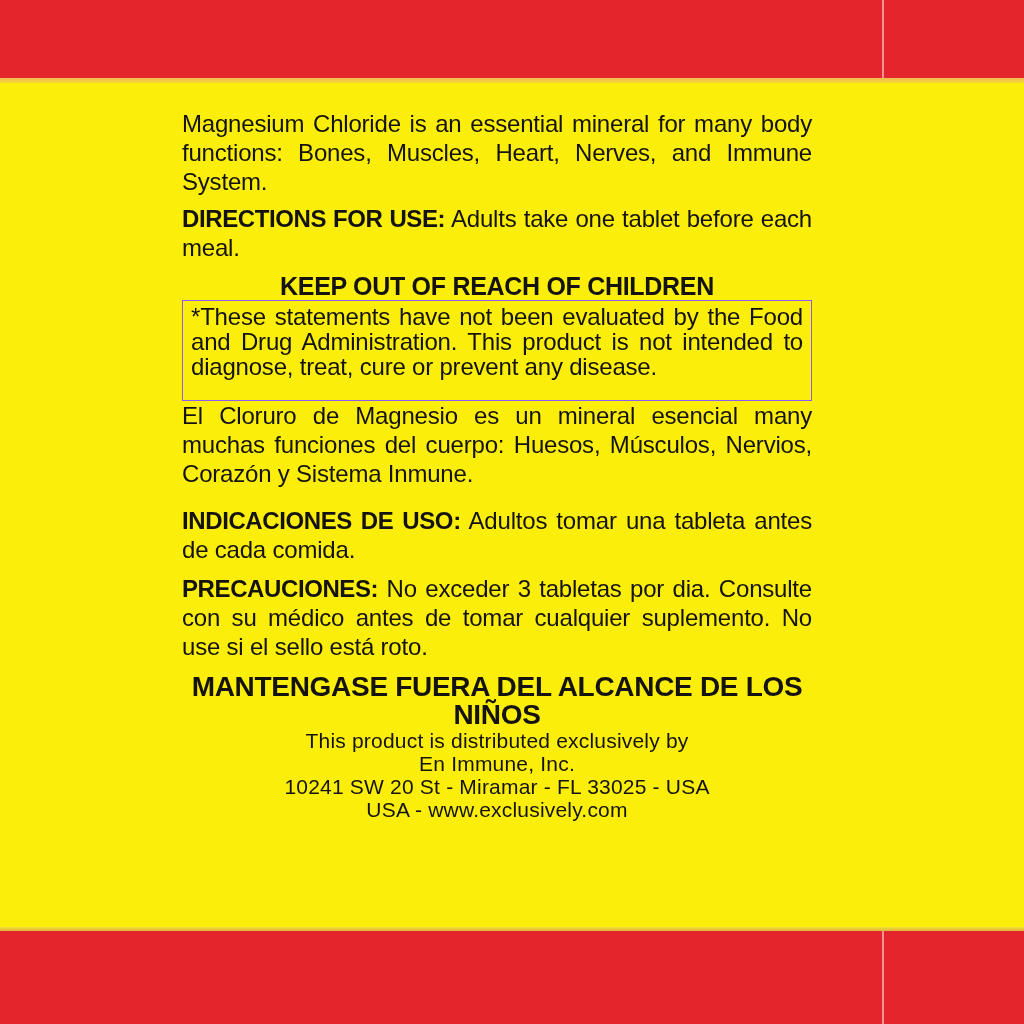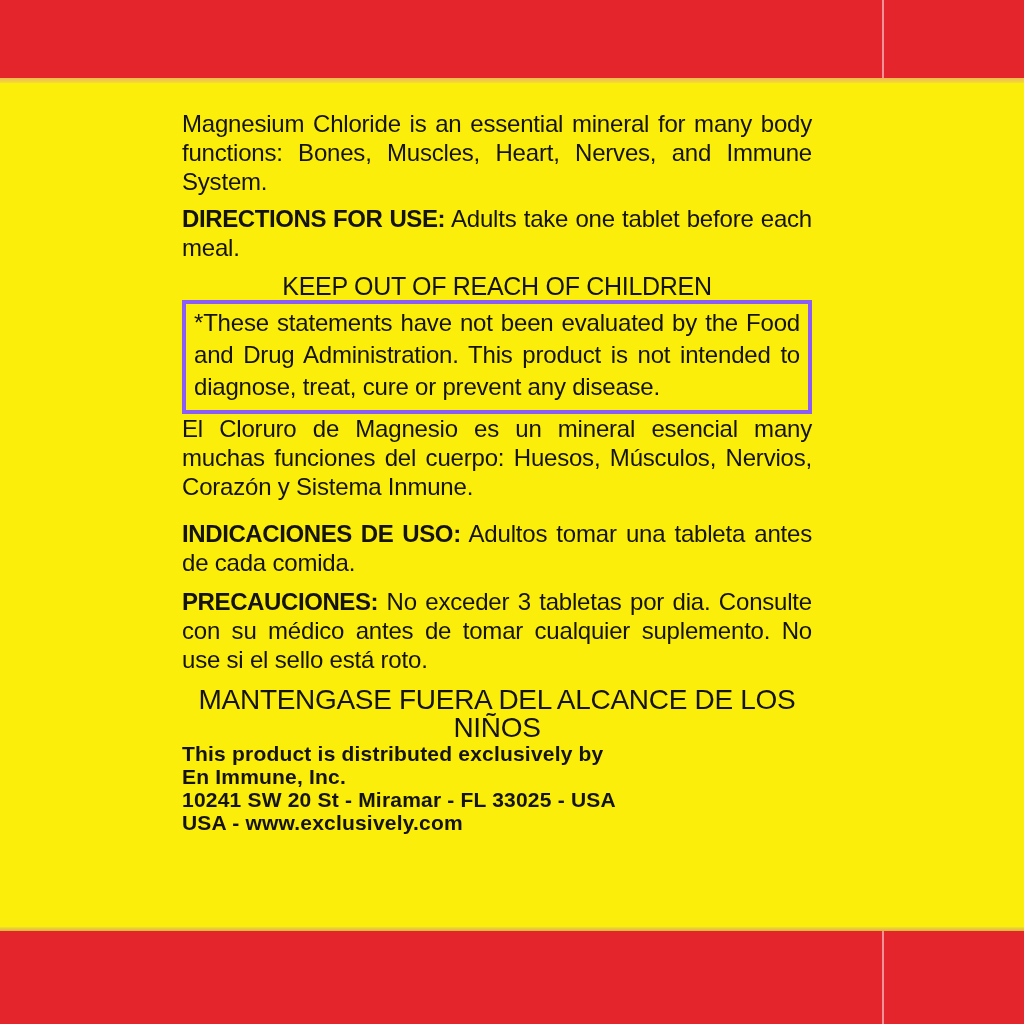--- a/index.html
+++ b/index.html
@@ -50,35 +50,36 @@
   }
   .para .lead { font-weight: bold; letter-spacing: -0.4px; }
   .mb8  { margin-bottom: 8px; }
   .mb10 { margin-bottom: 10px; }
   .mb12 { margin-bottom: 12px; }
   .mb14 { margin-bottom: 14px; }
   .mb18 { margin-bottom: 18px; }
   .center-head {
     margin: 0;
     text-align: center;
-    font-weight: normal;
+    font-weight: bold;
     font-size: 25px;
     line-height: 28px;
     letter-spacing: -0.3px;
   }
   #disclaimer-box {
-    border: 4px solid #8b5cf6;
-    padding: 3px 8px 7px 8px;
+    border: 1px solid #8b5cf6;
+    padding: 3px 8px 21px 8px;
     margin: 0;
     text-align: justify;
-    line-height: 32px;
+    line-height: 25px;
     letter-spacing: -0.2px;
   }
   #distributor {
-    font-weight: bold;
+    text-align: center;
+    font-weight: normal;
     font-size: 21px;
     line-height: 23px;
     letter-spacing: 0.2px;
   }
   #distributor div { margin: 0; }
 </style>
 </head>
 <body>
 
 <div id="label" style="--red: #E5252C; --yellow: #FBEE0A; --ink: #151310;">

